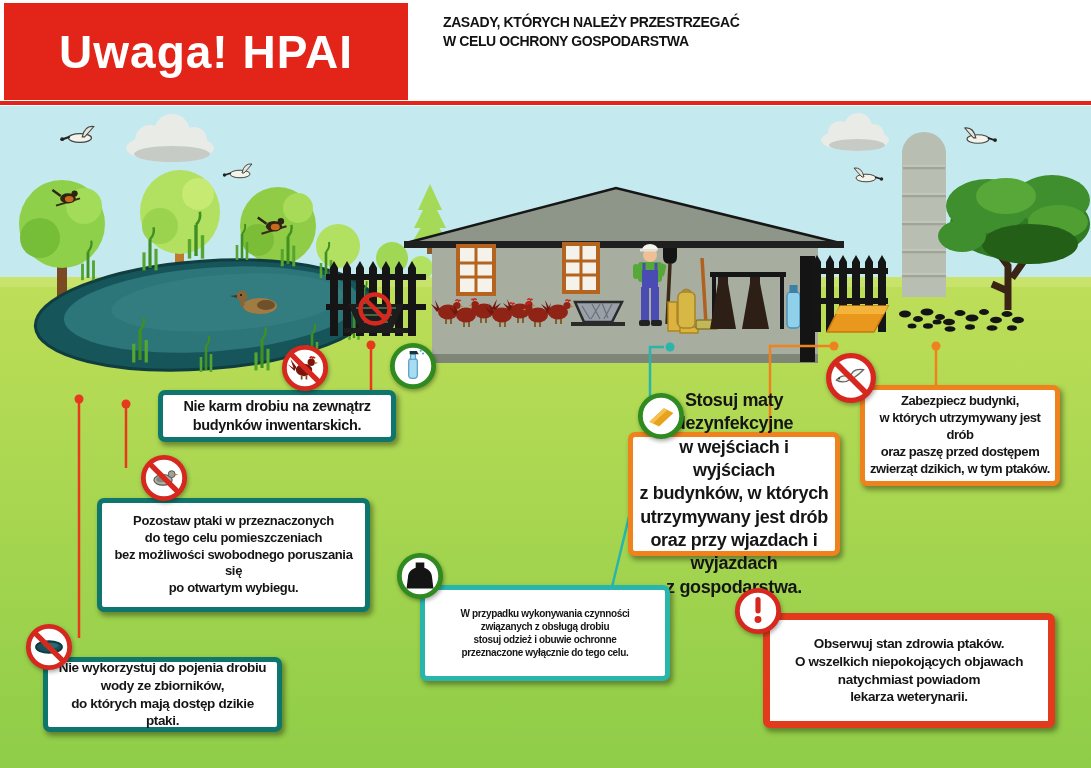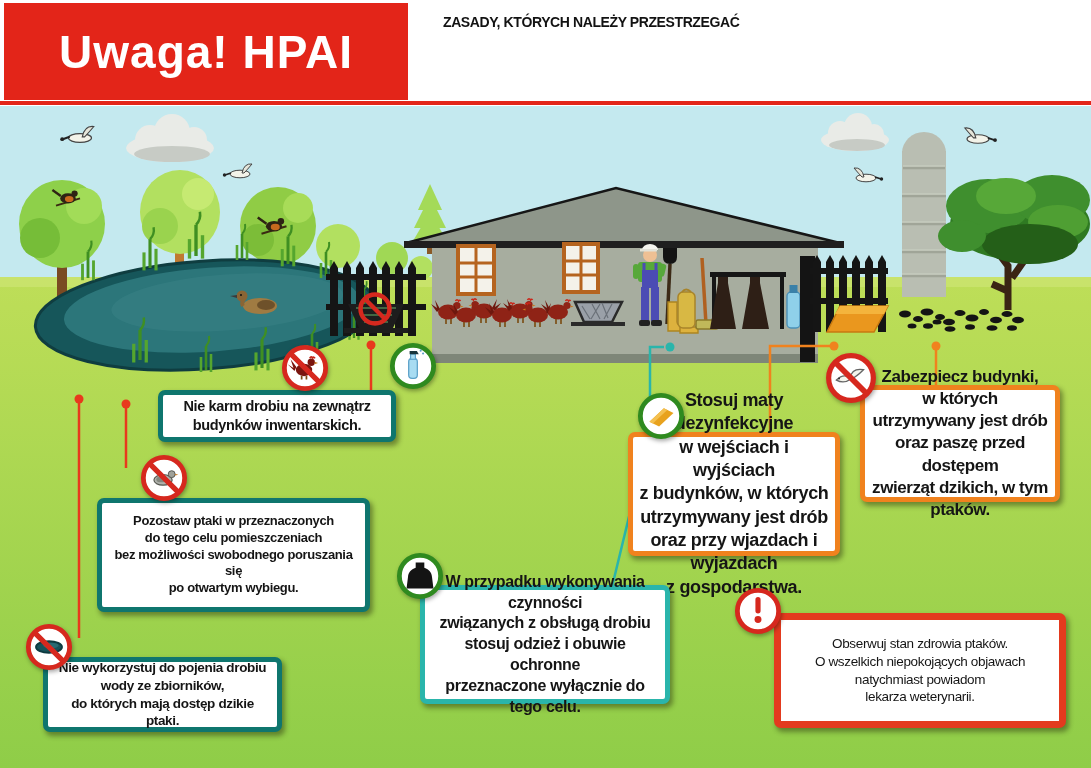--- a/index.html
+++ b/index.html
@@ -20,34 +20,35 @@
   
   .callout{position:absolute;background:#fff;border-radius:7px;z-index:3;box-sizing:border-box;
            box-shadow:2.5px 3.5px 5px rgba(35,40,10,.45);
            display:flex;align-items:center;justify-content:center;text-align:center;
            font-weight:bold;color:#151515;letter-spacing:-0.35px;line-height:1.3;padding:4px 5px;}
   .callout-text{white-space:pre-line;}
   .b-red{border:5px solid #0f766e;}
   .b-orange{border:5px solid #f0821e;}
   .b-teal{border:5px solid #2ab5ab;}
   .b-red-thick{border:7px solid #e33a1e;}
-  .em{font-weight:400;margin-left:11px;}
+  .em{font-weight:700;}
   
   .icon{position:absolute;z-index:5;filter:drop-shadow(1.5px 2px 2px rgba(0,0,0,.35));}
   .icon svg{display:block;}
 </style>
 </head>
 <body>
 
 <div class="poster">
 
   <div class="header">
     <div class="banner">Uwaga!  HPAI</div>
     <div class="title">
       <span>ZASADY, KTÓRYCH NALEŻY PRZESTRZEGAĆ</span>
+      <span>W CELU OCHRONY GOSPODARSTWA</span>
     </div>
     <div class="header-rule"></div>
   </div>
 
   <svg class="scene-svg" width="1091" height="662" viewBox="0 0 1091 662">
     <defs>
       <linearGradient id="grassG" x1="0" y1="0" x2="0" y2="1">
         <stop offset="0" stop-color="#bede58"></stop>
           <stop offset="1" stop-color="#8fcd48"></stop>
       </linearGradient>
@@ -357,33 +358,33 @@
 budynków inwentarskich.</div>
   </div>
   <div class="callout b-orange" style="left:628px;top:432px;width:212px;height:124px;font-size:18px">
     <div class="callout-text">Stosuj maty dezynfekcyjne
 w wejściach i wyjściach
 z budynków, w których
 utrzymywany jest drób
 oraz przy wjazdach i wyjazdach
 z gospodarstwa.</div>
   </div>
-  <div class="callout b-orange" style="left:860px;top:385px;width:200px;height:117px;font-size:17px;letter-spacing:-0.45px">
+  <div class="callout b-orange" style="left:860px;top:385px;width:200px;height:101px;font-size:13px;letter-spacing:-0.45px">
     <div class="callout-text">Zabezpiecz budynki,
 w których utrzymywany jest drób
 oraz paszę przed dostępem
 zwierząt dzikich, w tym ptaków.</div>
   </div>
   <div class="callout b-red" style="left:97px;top:498px;width:273px;height:114px;font-size:13px">
     <div class="callout-text">Pozostaw ptaki w przeznaczonych
 do tego celu pomieszczeniach
 bez możliwości swobodnego poruszania się
 po otwartym wybiegu.</div>
   </div>
-  <div class="callout b-teal" style="left:420px;top:585px;width:250px;height:119px;font-size:16px">
+  <div class="callout b-teal" style="left:420px;top:585px;width:250px;height:96px;font-size:10px">
     <div class="callout-text">W przypadku wykonywania czynności
 związanych z obsługą drobiu
 stosuj odzież i obuwie ochronne
 przeznaczone wyłącznie do tego celu.</div>
   </div>
   <div class="callout b-red" style="left:43px;top:657px;width:239px;height:75px;font-size:13.5px">
     <div class="callout-text">Nie wykorzystuj do pojenia drobiu
 wody ze zbiorników,
 do których mają dostęp dzikie ptaki.</div>
   </div>

